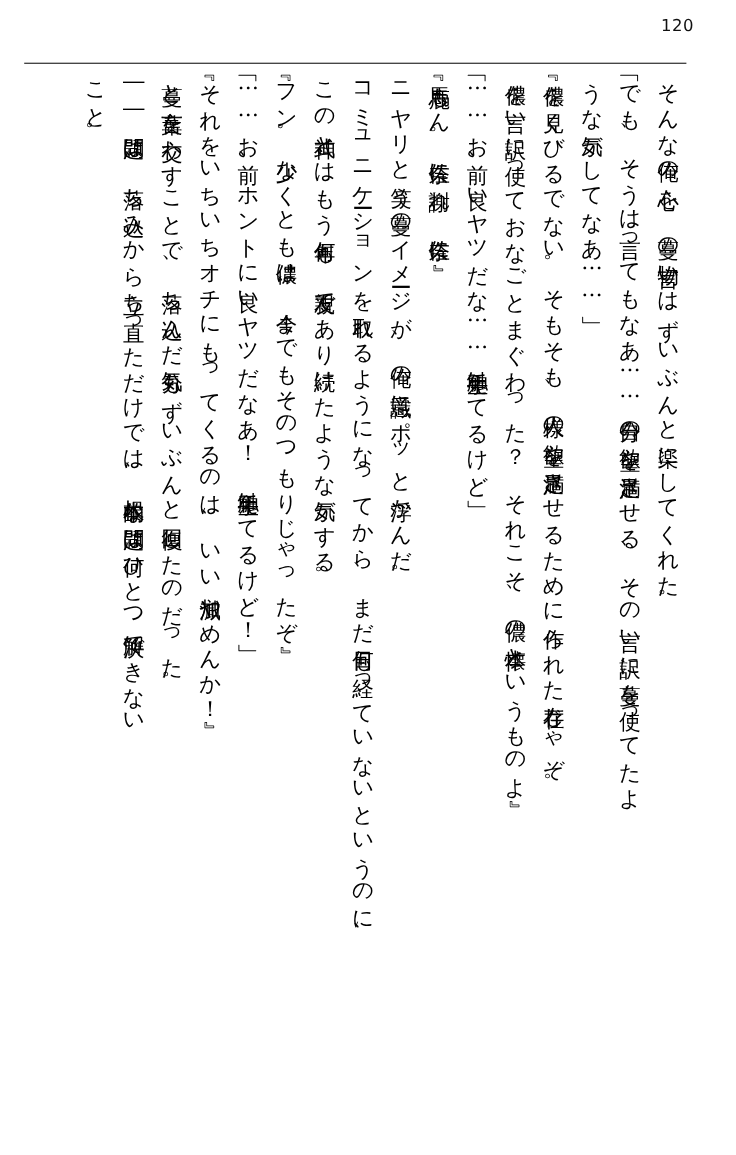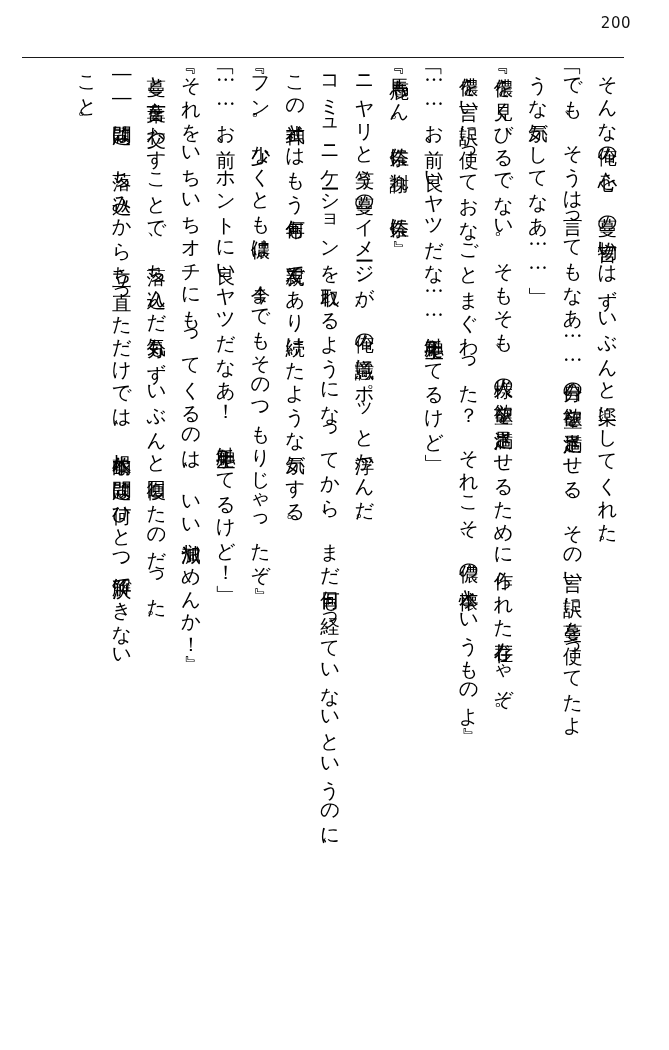--- a/index.html
+++ b/index.html
@@ -69,21 +69,21 @@
   }
   .body-text p.noindent {
     text-indent: 0;
   }
 </style>
 </head>
 <body>
 
 <div class="page">
 
-  <div class="page-number">200</div>
+  <div class="page-number">120</div>
 
   <div class="top-rule"></div>
 
   <div class="body-text">
     <p class="noindent">そんな俺の心を、蔓の物言いはずいぶんと楽にしてくれた。</p>
     <p class="noindent">「でも、そうは言ってもなあ……自分の欲望を満足させる、その言い訳に蔓を使ってたよ</p>
     <p class="noindent">うな気がしてなあ……」</p>
     <p class="noindent">『儂を見くびるでない。そもそも、人様の欲望を満足させるために作られた存在じゃぞ。</p>
     <p class="noindent">儂を言い訳に使っておなごとまぐわった？　それこそ、儂の本懐というものよ』</p>
     <p class="noindent">「……お前、良いヤツだな……触手生えてるけど」</p>

